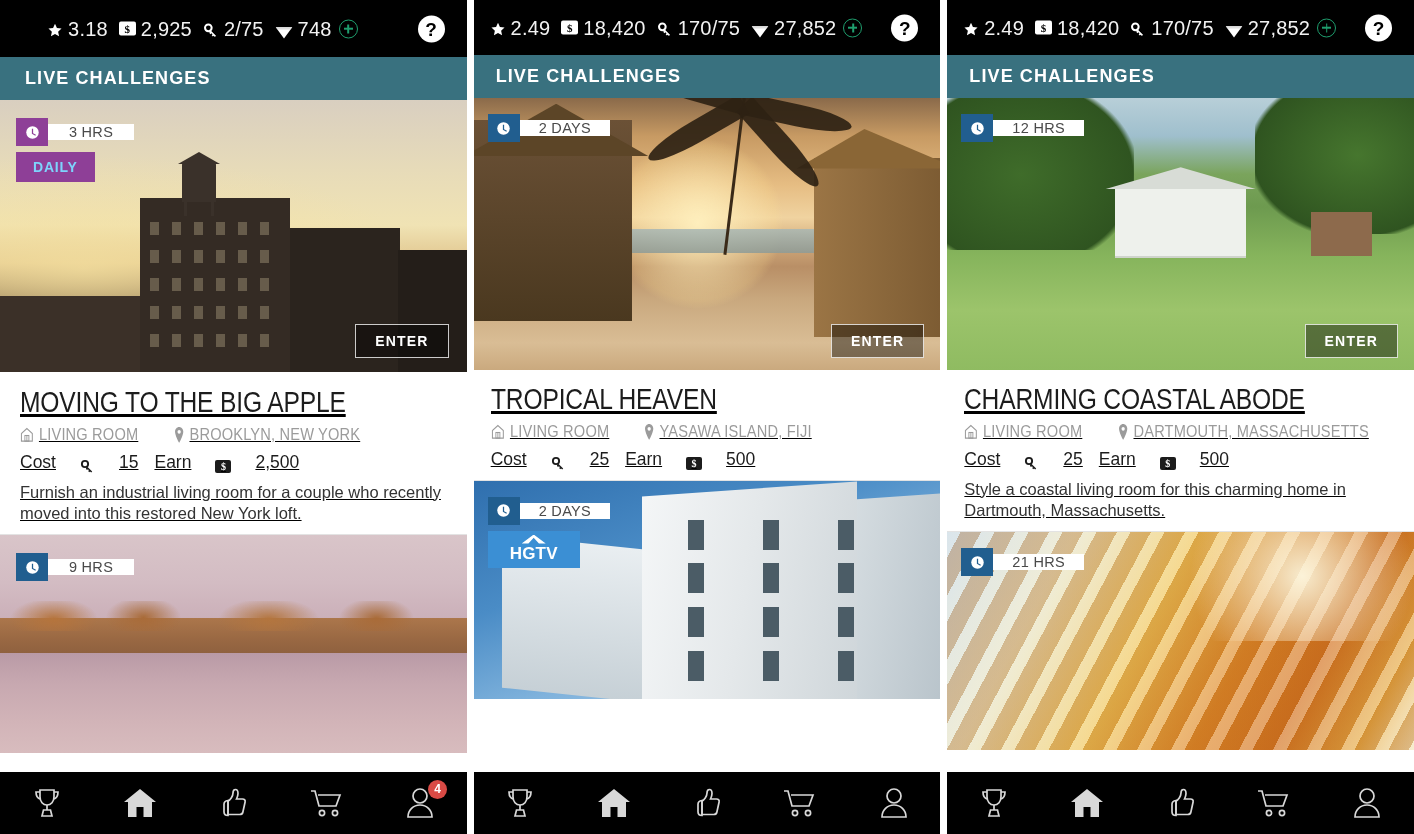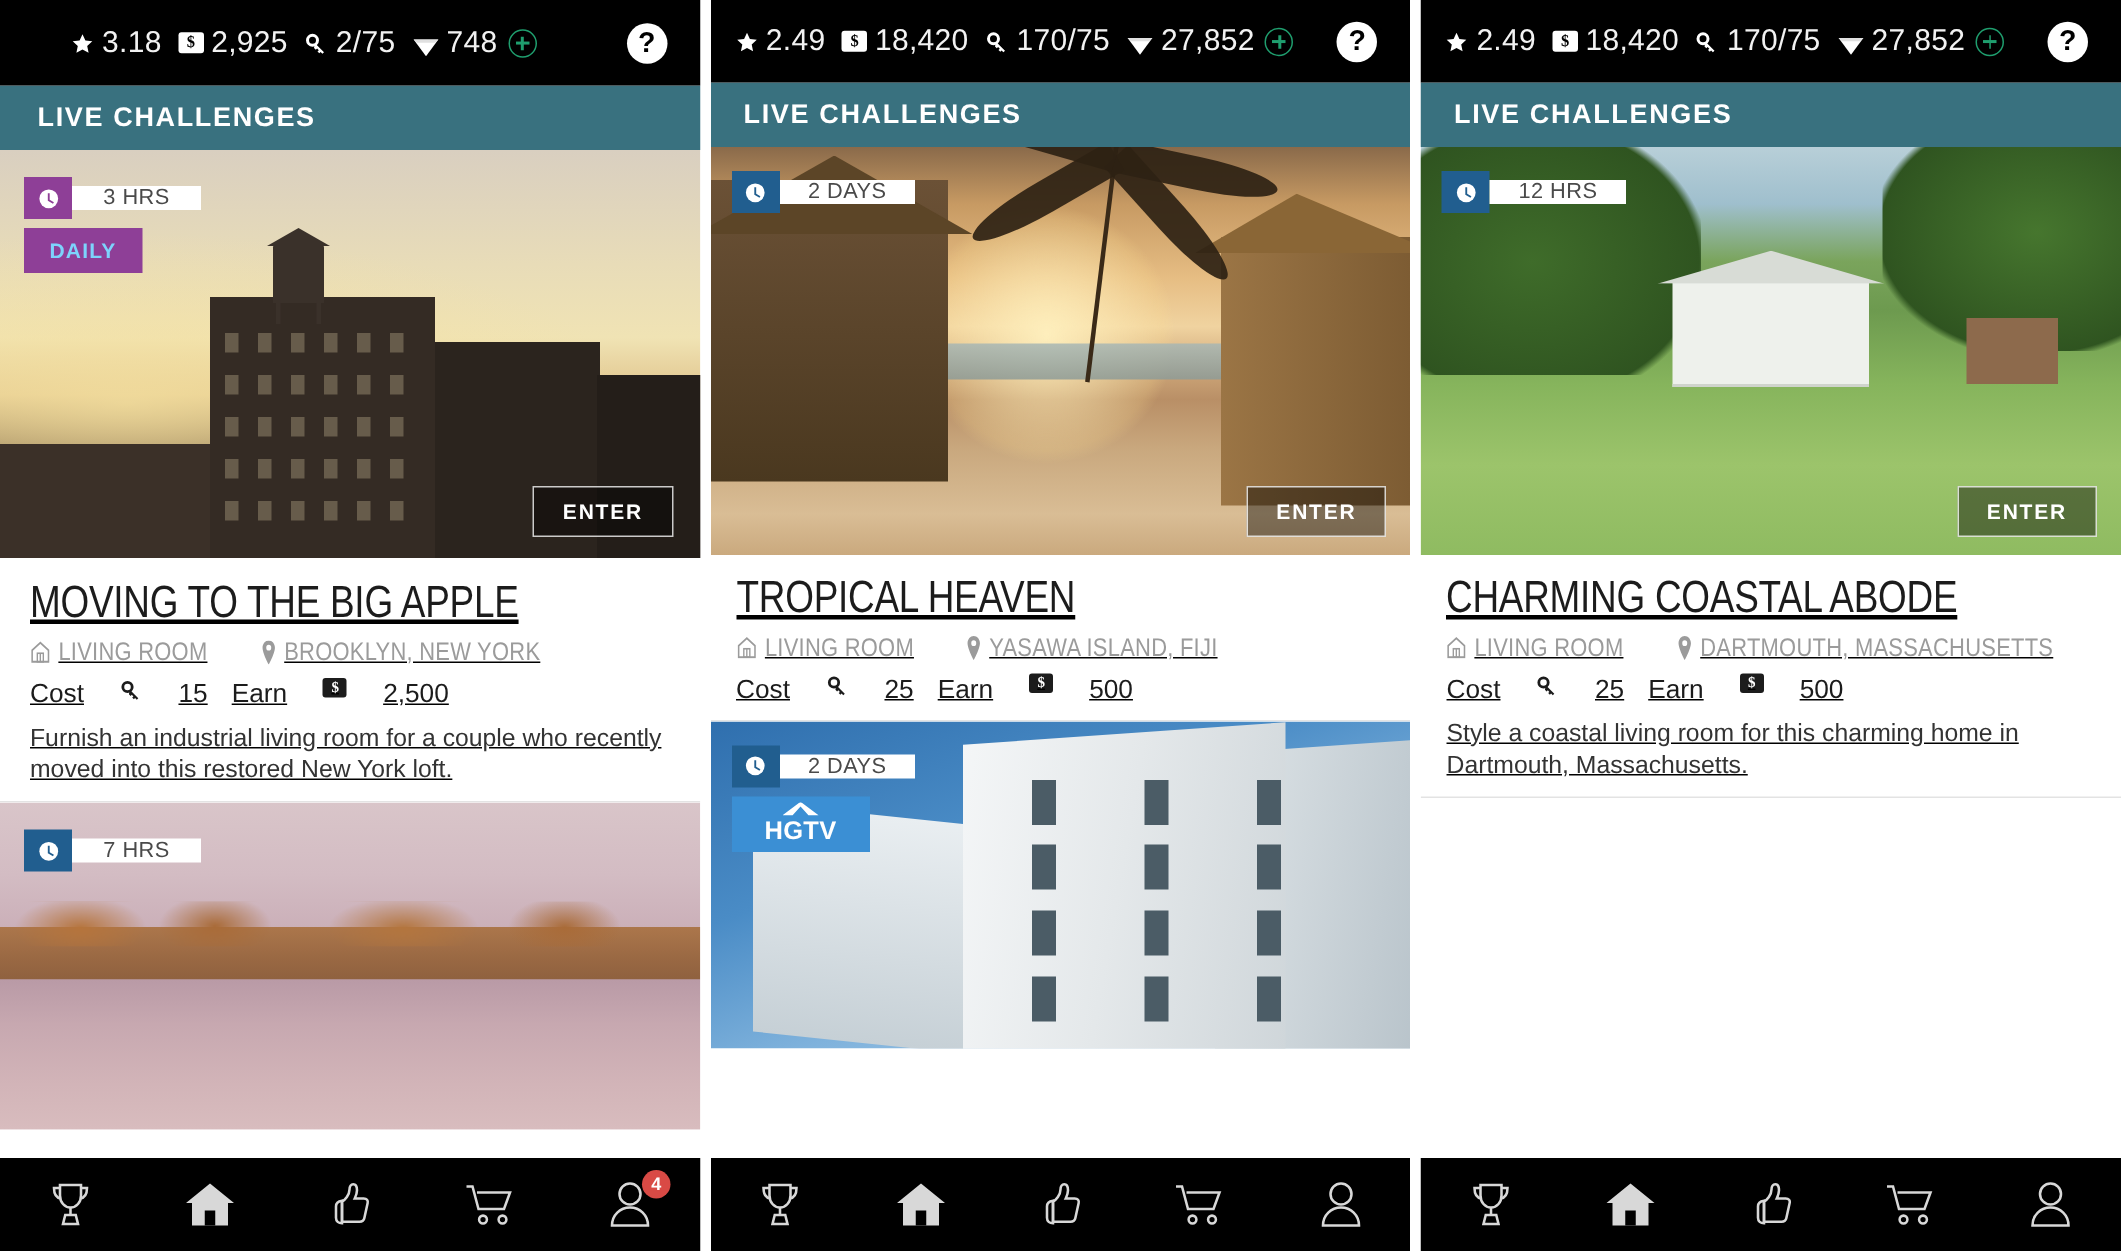--- a/index.html
+++ b/index.html
@@ -371,21 +371,21 @@
   .ic-room { width: 16px; height: 15px; display:inline-block; }
   .ic-pin { width: 12px; height: 16px; display:inline-block; }
   .card-costs {
     margin-top: 7px;
     display: flex;
     align-items: center;
     gap: 16px;
     font-size: 17.5px;
     color: #1c1c1c;
   }
-  .card-costs .grp { display:flex; align-items:flex-start; gap:24px; white-space: nowrap; }
+  .card-costs .grp { display:flex; align-items:flex-end; gap:24px; white-space: nowrap; }
   .ic-key-sm { width: 15px; height: 15px; display:inline-block; }
   .ic-money-sm {
     width: 16px; height: 13px; background:#1c1c1c; border-radius:2px;
     color:#fff; font-size:10px; font-weight:bold; line-height:13px;
     text-align:center; display:inline-block; font-family:"Liberation Serif", serif;
   }
   .card-desc {
     margin-top: 9px;
     font-size: 16.5px;
     line-height: 1.3;
@@ -552,21 +552,21 @@
               <div class="trees"></div>
               <div class="water"></div>
             </div>
             <div class="timer blue">
               <span class="clock">
                 <svg viewBox="0 0 24 24" width="15" height="15">
                   <circle cx="12" cy="12" r="10" fill="#fff"></circle>
                   <path fill="#215e8f" d="M11 6h2v7l4.5 2.6-1 1.7L11 14z"></path>
                 </svg>
               </span>
-              <span class="label">7 HRS</span>
+              <span class="label">9 HRS</span>
             </div>
           </div>
         </div>
       </div>
       <div class="bottomnav">
         <div class="navitem">
           <svg viewBox="0 0 34 34" width="34" height="34">
             <path fill="none" stroke="#d8d8d8" stroke-width="1.7" d="M10 4h14v7c0 4.5-3 8-7 8s-7-3.5-7-8z"></path>
             <path fill="none" stroke="#d8d8d8" stroke-width="1.7" d="M10 6H6c0 4 1.5 6.5 4.5 7M24 6h4c0 4-1.5 6.5-4.5 7"></path>
             <path fill="none" stroke="#d8d8d8" stroke-width="1.7" d="M17 19v5M12 30h10l-1.5-6h-7z"></path>
@@ -844,20 +844,37 @@
               <span class="grp">
                 <span>Earn</span>
                 <span class="ic-money-sm">$</span>
                 <span>500</span>
               </span>
             </div>
             <p class="card-desc">Style a coastal living room for this charming home in Dartmouth, Massachusetts.</p>
           </div>
         </div>
         <div class="divider-line"></div>
+        <div class="card second">
+          <div class="card-media">
+            <div class="media-img ph-facade">
+              <div class="louv"></div>
+              <div class="glow"></div>
+            </div>
+            <div class="timer blue">
+              <span class="clock">
+                <svg viewBox="0 0 24 24" width="15" height="15">
+                  <circle cx="12" cy="12" r="10" fill="#fff"></circle>
+                  <path fill="#215e8f" d="M11 6h2v7l4.5 2.6-1 1.7L11 14z"></path>
+                </svg>
+              </span>
+              <span class="label">21 HRS</span>
+            </div>
+          </div>
+        </div>
       </div>
       <div class="bottomnav">
         <div class="navitem">
           <svg viewBox="0 0 34 34" width="34" height="34">
             <path fill="none" stroke="#d8d8d8" stroke-width="1.7" d="M10 4h14v7c0 4.5-3 8-7 8s-7-3.5-7-8z"></path>
             <path fill="none" stroke="#d8d8d8" stroke-width="1.7" d="M10 6H6c0 4 1.5 6.5 4.5 7M24 6h4c0 4-1.5 6.5-4.5 7"></path>
             <path fill="none" stroke="#d8d8d8" stroke-width="1.7" d="M17 19v5M12 30h10l-1.5-6h-7z"></path>
           </svg>
         </div>
         <div class="navitem">

